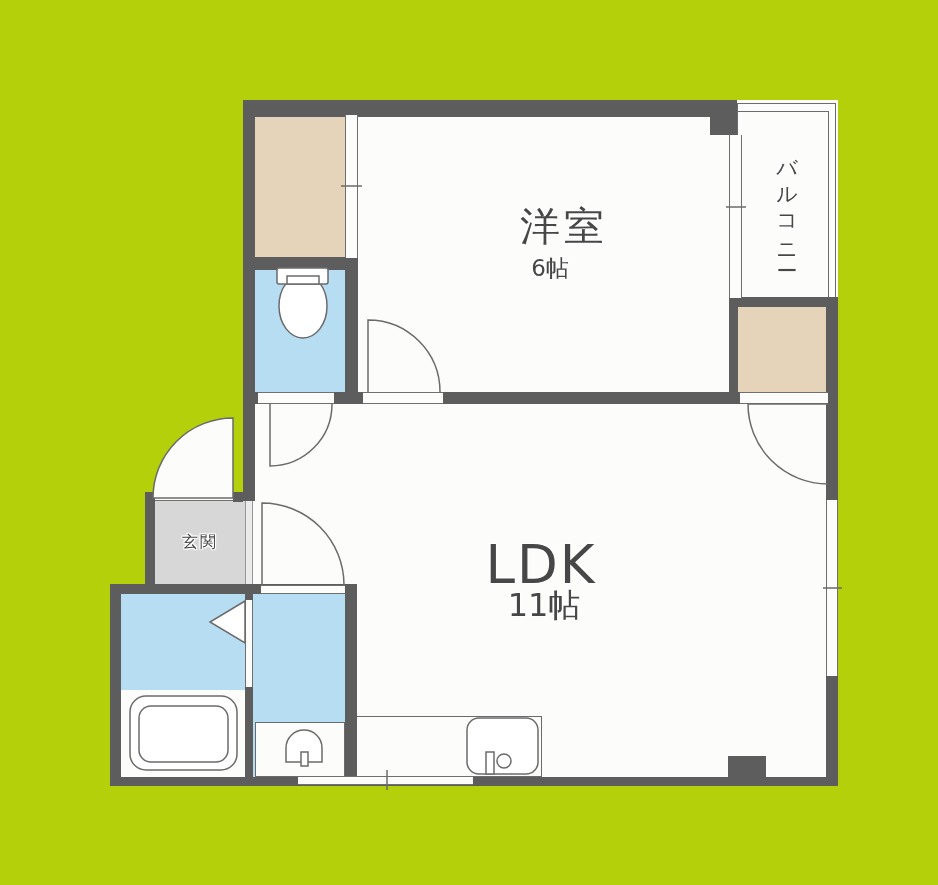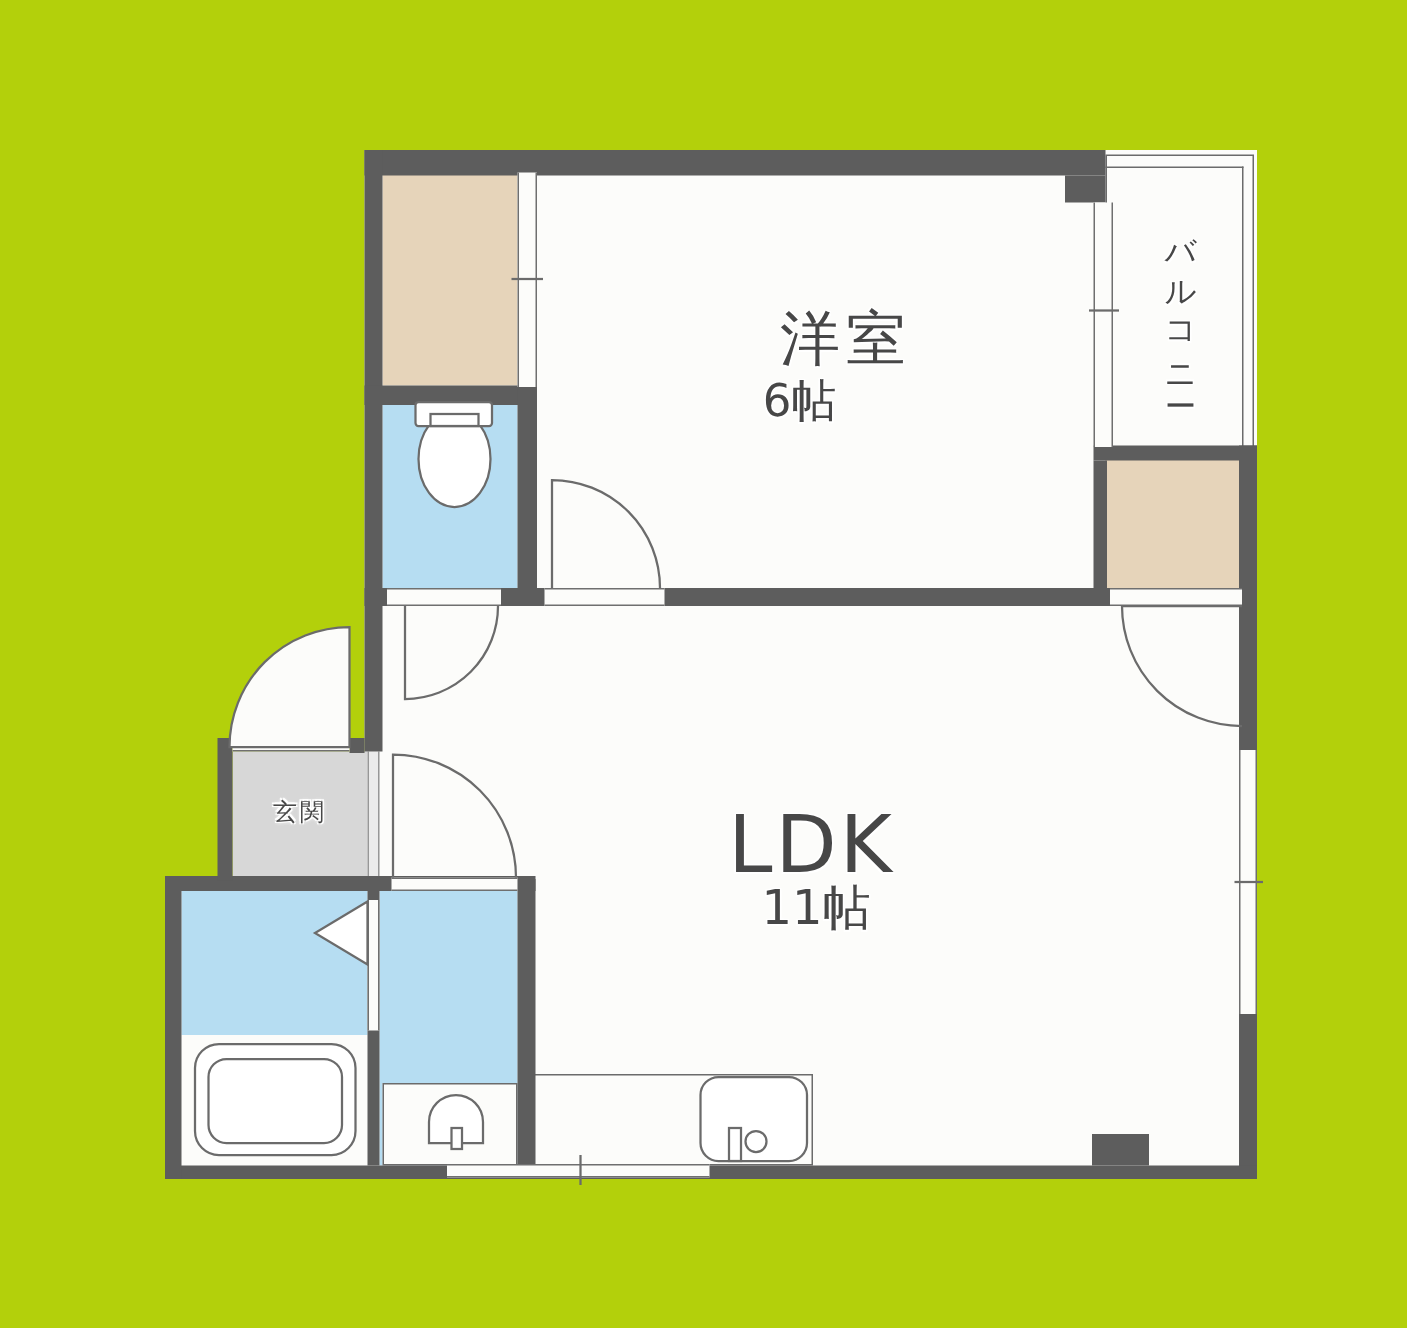--- a/index.html
+++ b/index.html
@@ -102,19 +102,19 @@
       <path d="M286,762 V748 A18,18 0 0 1 322,748 V762 Z" fill="#ffffff"></path>
       <rect x="301" y="752" width="7" height="14" fill="#ffffff"></rect>
       <path d="M341,186 H362"></path>
       <path d="M726,207 H746"></path>
       <path d="M823,588 H842"></path>
       <path d="M387,770 V790"></path>
     </g>
   </svg>
 
   <div class="label" style="left:542px;top:226px;font-size:40px;letter-spacing:4px;margin-left:22px;">洋室</div>
-  <div class="label" style="left:533px;top:268px;font-size:30px;">6帖</div>
+  <div class="label" style="left:550px;top:268px;font-size:23px;">6帖</div>
   <div class="label" style="left:541px;top:564px;font-size:53px;letter-spacing:2px;">LDK</div>
   <div class="label" style="left:544px;top:606px;font-size:32px;">11帖</div>
   <div class="label" style="left:200px;top:542px;font-size:16px;letter-spacing:2px;">玄関</div>
   <div class="label vert" style="left:787px;top:204px;font-size:21px;letter-spacing:5px;">バルコニー</div>
 
 </div>
 
 </body></html>

